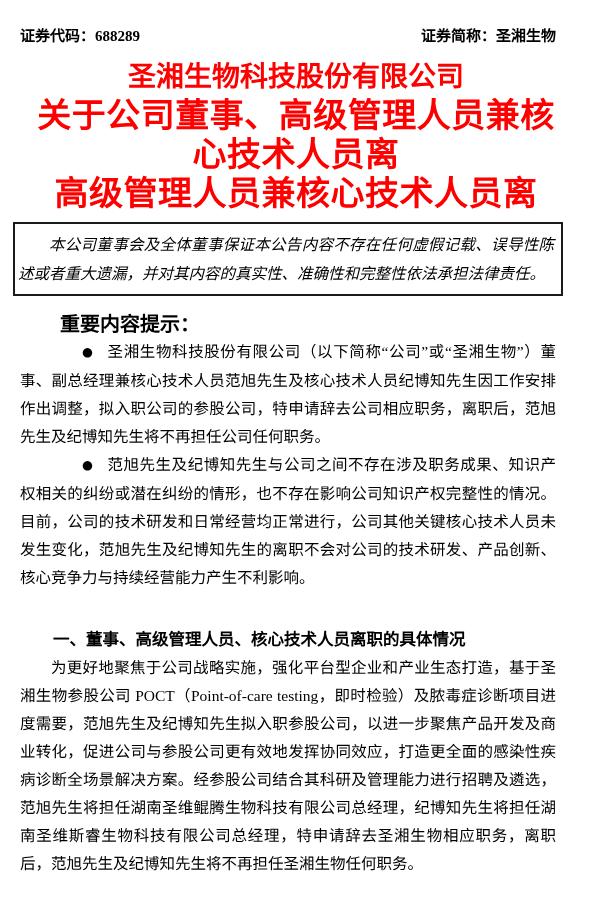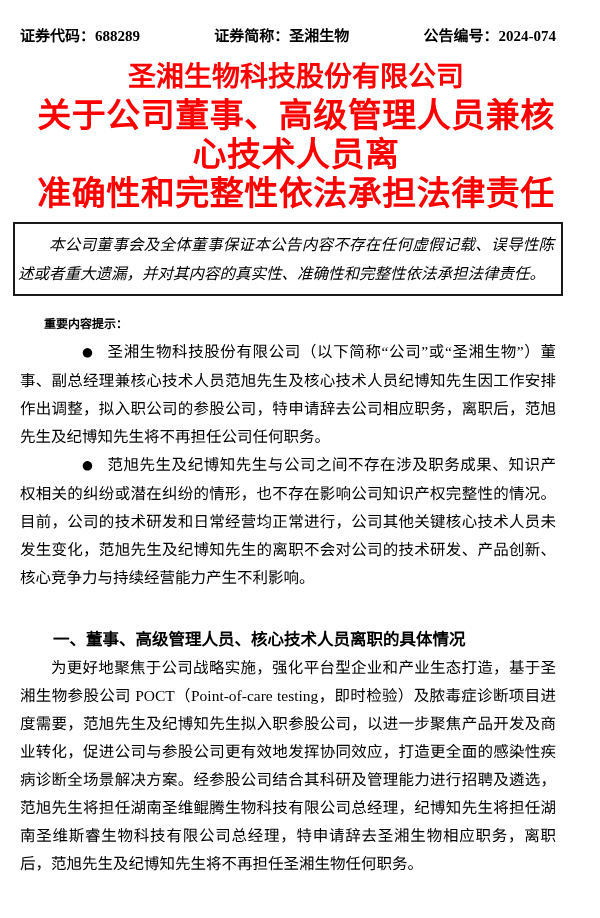--- a/index.html
+++ b/index.html
@@ -55,21 +55,21 @@
     font-style: italic;
     font-size: 15.5px;
     line-height: 29px;
     text-indent: 2em;
     text-align: justify;
   }
 
   .notice-heading {
     margin: 14px 0 0 0;
     font-weight: bold;
-    font-size: 12px;
+    font-size: 20px;
     line-height: 28px;
     text-indent: 2em;
   }
 
   p.para {
     margin: 0;
     font-size: 15.5px;
     line-height: 28px;
     text-indent: 2em;
     text-align: justify;
@@ -92,27 +92,26 @@
   }
 </style>
 </head>
 <body>
 
 <div class="page">
 
   <div class="doc-header">
     <span><span>证券代码：</span><span>688289</span></span>
     <span><span>证券简称：</span><span>圣湘生物</span></span>
-    <span><span>公告编号：</span><span>2024-074</span></span>
   </div>
 
   <div class="title">
     <div class="title-line1">圣湘生物科技股份有限公司</div>
     <div class="title-line2">关于公司董事、高级管理人员兼核心技术人员离</div>
-    <div class="title-line3">准确性和完整性依法承担法律责任</div>
+    <div class="title-line3">高级管理人员兼核心技术人员离</div>
   </div>
 
   <div class="disclaimer-box">
     <p class="disclaimer-text">本公司董事会及全体董事保证本公告内容不存在任何虚假记载、误导性陈述或者重大遗漏，并对其内容的真实性、准确性和完整性依法承担法律责任。</p>
   </div>
 
   <p class="notice-heading">重要内容提示：</p>
 
   <p class="para"><span class="bullet-marker">●</span><span>圣湘生物科技股份有限公司（以下简称“公司”或“圣湘生物”）董事、副总经理兼核心技术人员范旭先生及核心技术人员纪博知先生因工作安排作出调整，拟入职公司的参股公司，特申请辞去公司相应职务，离职后，范旭先生及纪博知先生将不再担任公司任何职务。</span></p>
 

